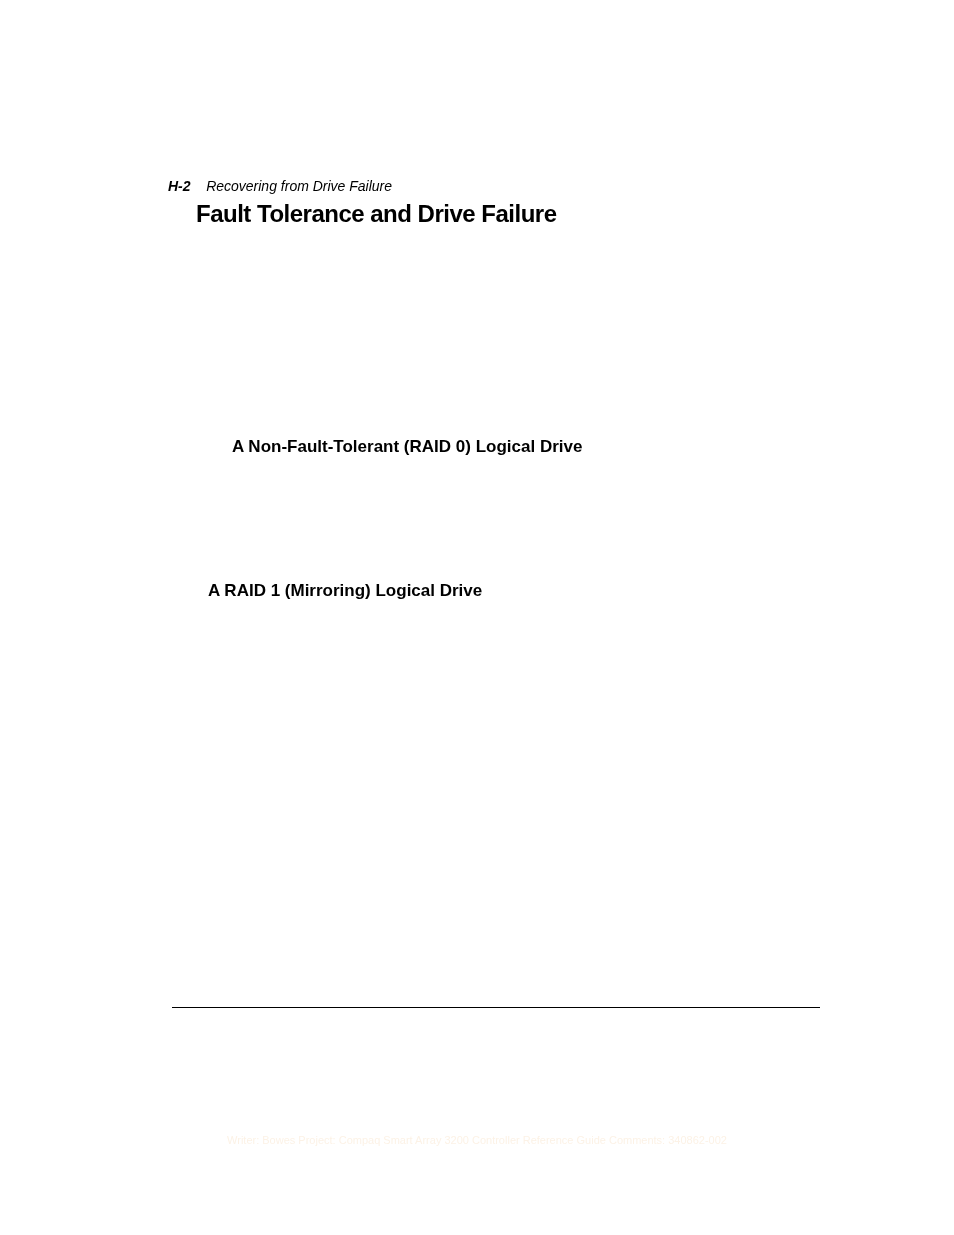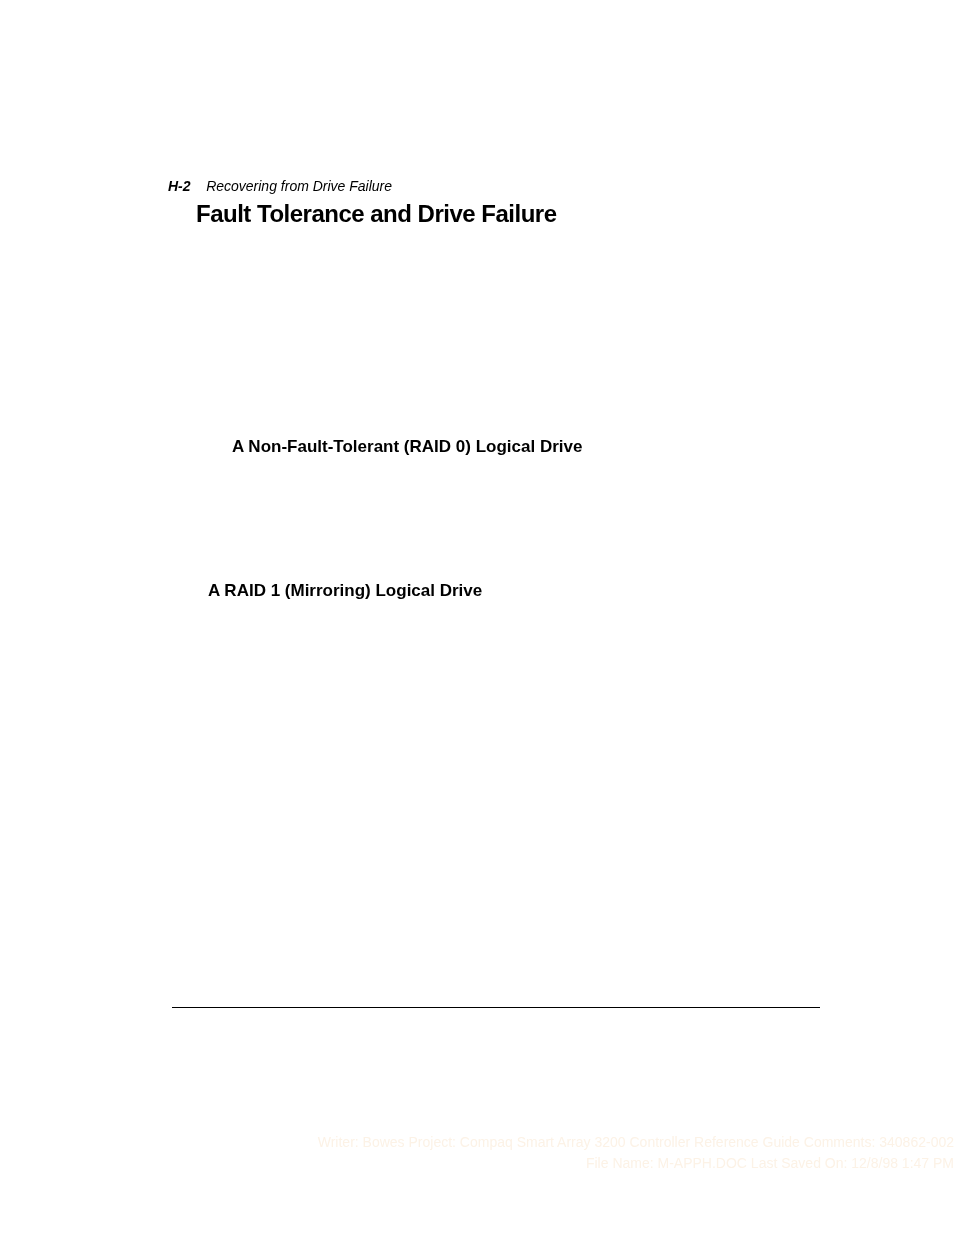--- a/index.html
+++ b/index.html
@@ -59,22 +59,22 @@
       left: 172px;
       width: 648px;
       height: 1px;
       background: #000;
     }
     .footer-text {
       position: absolute;
       top: 1132px;
       left: 0;
       width: 954px;
-      text-align: right;
-      font-size: 14px;
+      text-align: center;
+      font-size: 11px;
       color: #fcf2e6;
       line-height: 1.5;
     }
   </style>
 </head>
 <body>
 
 <div class="page-header">
   <span class="page-num">H-2</span>
   <span>&nbsp;&nbsp;&nbsp;</span><span>Recovering from Drive Failure</span>
@@ -83,14 +83,13 @@
 <div class="section-title">Fault Tolerance and Drive Failure</div>
 
 <div class="subsection-1">A Non-Fault-Tolerant (RAID 0) Logical Drive</div>
 
 <div class="subsection-2">A RAID 1 (Mirroring) Logical Drive</div>
 
 <div class="footer-rule"></div>
 
 <div class="footer-text">
   <div>Writer: Bowes   Project: Compaq Smart Array 3200 Controller Reference Guide   Comments: 340862-002</div>
-  <div>File Name: M-APPH.DOC   Last Saved On: 12/8/98 1:47 PM</div>
 </div>
 
 </body></html>

